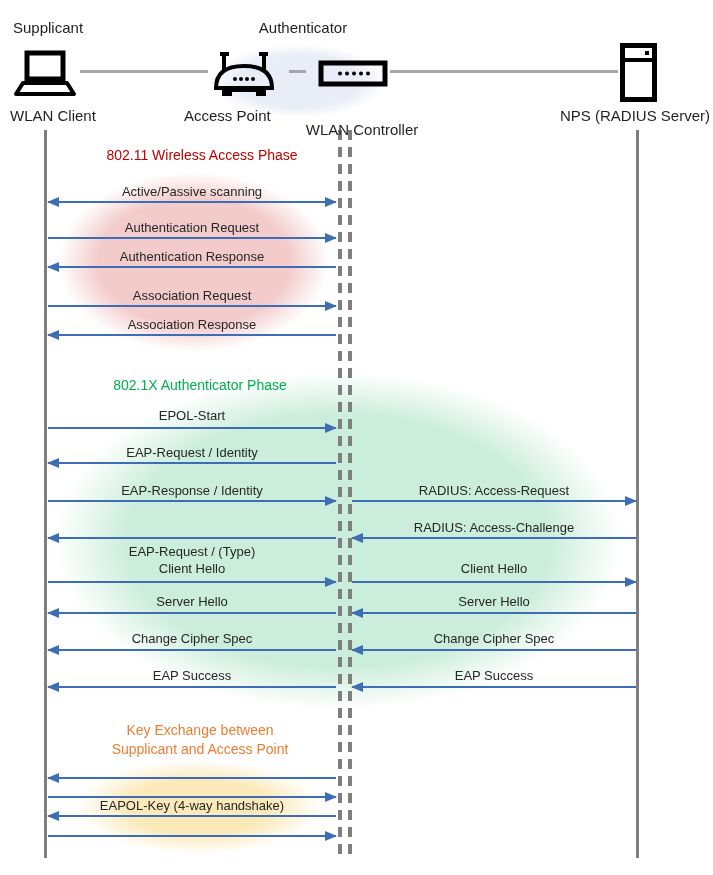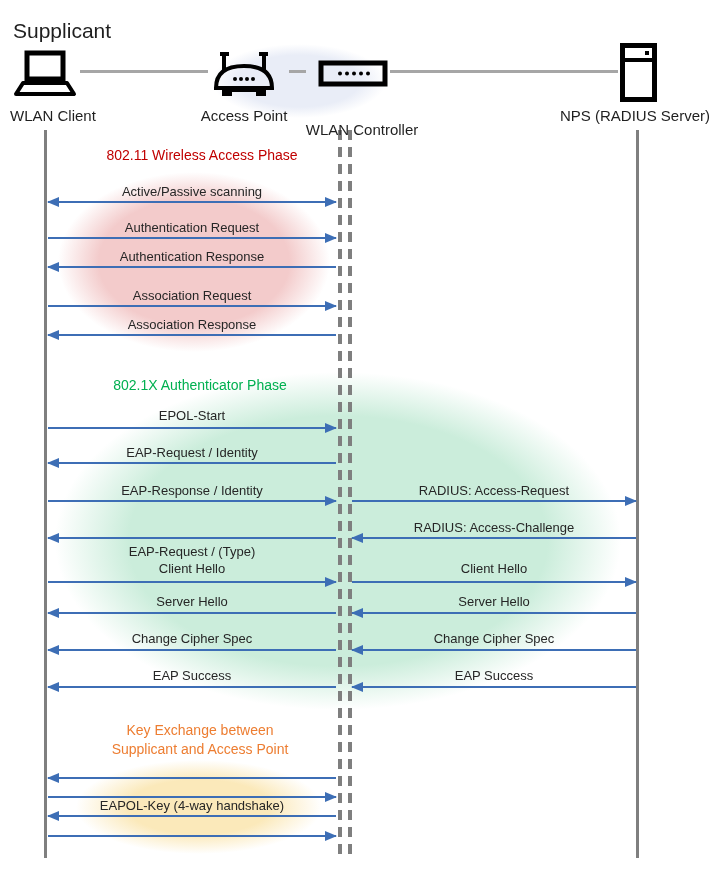--- a/index.html
+++ b/index.html
@@ -17,21 +17,21 @@
   .ellipse.yellow{left:76px; top:760px;width:246px;height:94px;
     background:radial-gradient(50% 50% at 50% 50%, #FBE9BA 58%, rgba(251,233,186,0) 100%);}
   .ellipse.halo  {left:212px;top:44px; width:174px;height:74px;
     background:radial-gradient(50% 50% at 50% 50%, #E9EDF7 70%, rgba(233,237,247,0) 100%);}
   
   .lifeline{position:absolute;top:130px;height:728px;width:3px;background:#7F7F7F;}
   .lifeline.dashed{width:4px;background:repeating-linear-gradient(to bottom,#7F7F7F 0 10px,rgba(0,0,0,0) 10px 17px);}
   
   .connector{position:absolute;top:70px;height:3px;background:#A6A6A6;}
   
-  .role-label{position:absolute;top:19px;font-size:21px;color:#1f1f1f;}
+  .role-label{position:absolute;top:19px;font-size:15px;color:#1f1f1f;}
   .device-label{position:absolute;top:107px;font-size:15px;color:#1f1f1f;}
   .phase-title{position:absolute;font-size:14px;text-align:center;line-height:19px;}
   .phase-title.p1{color:#C00000;}
   .phase-title.p2{color:#00B050;}
   .phase-title.p3{color:#ED7D31;}
   .msg-label{position:absolute;font-size:13px;text-align:center;color:#262626;white-space:nowrap;}
   
   .arrow{position:absolute;height:2px;background:#3D6EB5;}
   .arrow .head{position:absolute;width:0;height:0;top:-4px;
     border-top:5px solid transparent;border-bottom:5px solid transparent;}
@@ -88,23 +88,24 @@
   </div>
   <div class="abs" style="left:620px;top:43px;">
     <svg width="37" height="59" viewBox="0 0 37 59">
       <rect x="2.5" y="2.5" width="32" height="54" fill="none" stroke="#000" stroke-width="5"></rect>
       <line x1="4" y1="17" x2="33" y2="17" stroke="#000" stroke-width="4"></line>
       <rect x="25" y="8" width="4" height="4" fill="#000"></rect>
     </svg>
   </div>
 
   <div class="role-label" style="left:13px;">Supplicant</div>
+  <div class="role-label" style="left:223px;width:160px;text-align:center;">Authenticator</div>
 
   <div class="device-label" style="left:10px;">WLAN Client</div>
-  <div class="device-label" style="left:184px;width:120px;text-align:center;">Access Point</div>
+  <div class="device-label" style="left:184px;width:120px;text-align:left;">Access Point</div>
   <div class="device-label" style="left:292px;width:140px;text-align:center;margin-top:14px;">WLAN Controller</div>
   <div class="device-label" style="left:545px;width:180px;text-align:center;">NPS (RADIUS Server)</div>
 
   <div class="phase-title p1" style="left:72px;top:146px;width:260px;">802.11 Wireless Access Phase</div>
   <div class="phase-title p2" style="left:70px;top:376px;width:260px;">802.1X Authenticator Phase</div>
   <div class="phase-title p3" style="left:70px;top:721px;width:260px;">
     <span>Key Exchange between</span><br>
     <span>Supplicant and Access Point</span>
   </div>
 

